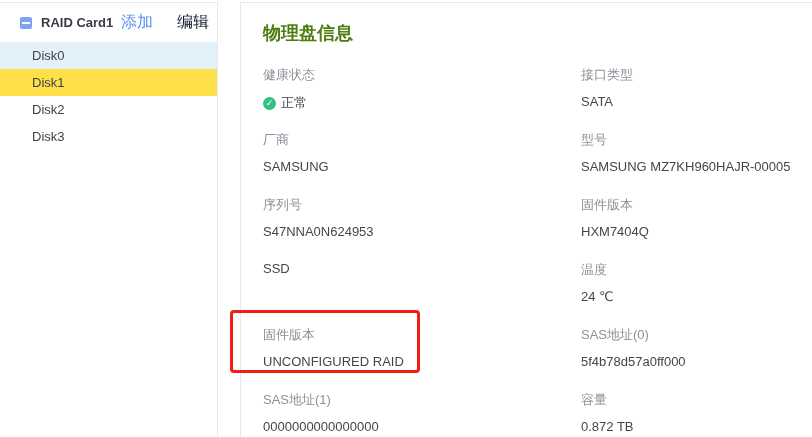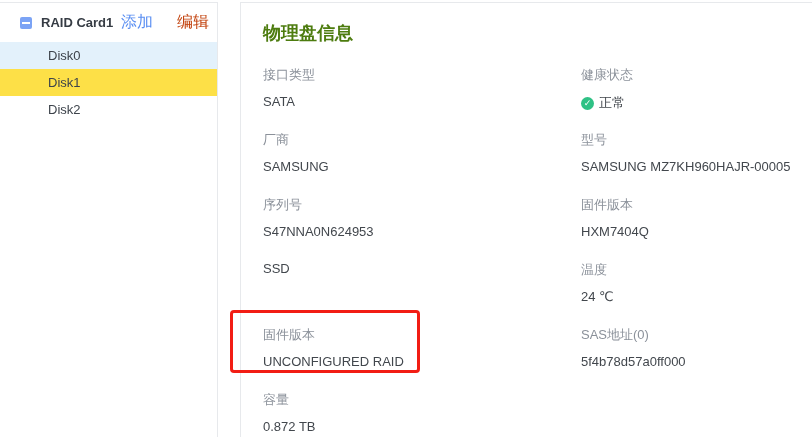--- a/index.html
+++ b/index.html
@@ -12,23 +12,23 @@
                   background:#ffffff; border-top:1px solid #e7e9ec; border-right:1px solid #e7e9ec; }
   .raid-header { display:flex; align-items:center; height:39px; padding:0 8px 0 20px; }
   .collapse-icon { width:12px; height:12px; background:#7ba3f5; border-radius:2px;
                    position:relative; flex:0 0 auto; cursor:pointer; }
   .collapse-icon::after { content:""; position:absolute; left:2px; right:2px; top:5px;
                           height:2px; background:#ffffff; }
   .raid-label { margin-left:9px; font-size:13px; color:#363c44; font-weight:bold; flex:1 1 auto;
                 white-space:nowrap; overflow:hidden; }
   .raid-actions { display:flex; gap:24px; font-size:16px; }
   .link-add { color:#5b8ff2; cursor:pointer; }
-  .link-edit { color:#c2410c; cursor:pointer; }
+  .link-edit { color:#0f172a; cursor:pointer; }
   .disk-list { }
-  .disk-item { height:27px; line-height:27px; padding-left:48px; font-size:13px;
+  .disk-item { height:27px; line-height:27px; padding-left:32px; font-size:13px;
                color:#3d434b; cursor:pointer; }
   .disk-item.selected { background:#e3f1fb; }
   .disk-item.alt { background:#fde047; }
 
   
   .main-card { position:absolute; left:240px; top:2px; width:572px; height:435px;
                background:#ffffff; border-top:1px solid #e7e9ec; border-left:1px solid #e7e9ec;
                padding:18px 0 0 22px; }
   .panel-title { font-size:18px; color:#4d7c0f; font-weight:bold; margin-bottom:21px; }
   .fields-grid { display:grid; grid-template-columns:318px 1fr; grid-auto-rows:45px;
@@ -55,39 +55,40 @@
       <span class="raid-label">RAID Card1</span>
       <span class="raid-actions">
         <span class="link-add">添加</span>
         <span class="link-edit">编辑</span>
       </span>
     </div>
     <div class="disk-list">
       <div class="disk-item selected">Disk0</div>
       <div class="disk-item alt">Disk1</div>
       <div class="disk-item">Disk2</div>
+      <div class="disk-item">Disk3</div>
     </div>
   </div>
 
   <div class="main-card">
     <div class="panel-title">物理盘信息</div>
 
     <div class="fields-grid">
 
       <div class="field">
-        <div class="field-label">接口类型</div>
-        <div class="field-value">SATA</div>
-      </div>
-
-      <div class="field">
         <div class="field-label">健康状态</div>
         <div class="field-value">
           <span class="check-icon">✓</span>
           <span>正常</span>
         </div>
+      </div>
+
+      <div class="field">
+        <div class="field-label">接口类型</div>
+        <div class="field-value">SATA</div>
       </div>
 
       <div class="field">
         <div class="field-label">厂商</div>
         <div class="field-value">SAMSUNG</div>
       </div>
 
       <div class="field">
         <div class="field-label">型号</div>
         <div class="field-value">SAMSUNG MZ7KH960HAJR-00005</div>
@@ -115,20 +116,24 @@
       <div class="field">
         <div class="field-label">固件版本</div>
         <div class="field-value">UNCONFIGURED RAID</div>
       </div>
 
       <div class="field">
         <div class="field-label">SAS地址(0)</div>
         <div class="field-value">5f4b78d57a0ff000</div>
       </div>
 
+      <div class="field">
+        <div class="field-label">SAS地址(1)</div>
+        <div class="field-value">0000000000000000</div>
+      </div>
 
       <div class="field">
         <div class="field-label">容量</div>
         <div class="field-value">0.872 TB</div>
       </div>
 
     </div>
   </div>
 
   <div class="red-box"></div>

